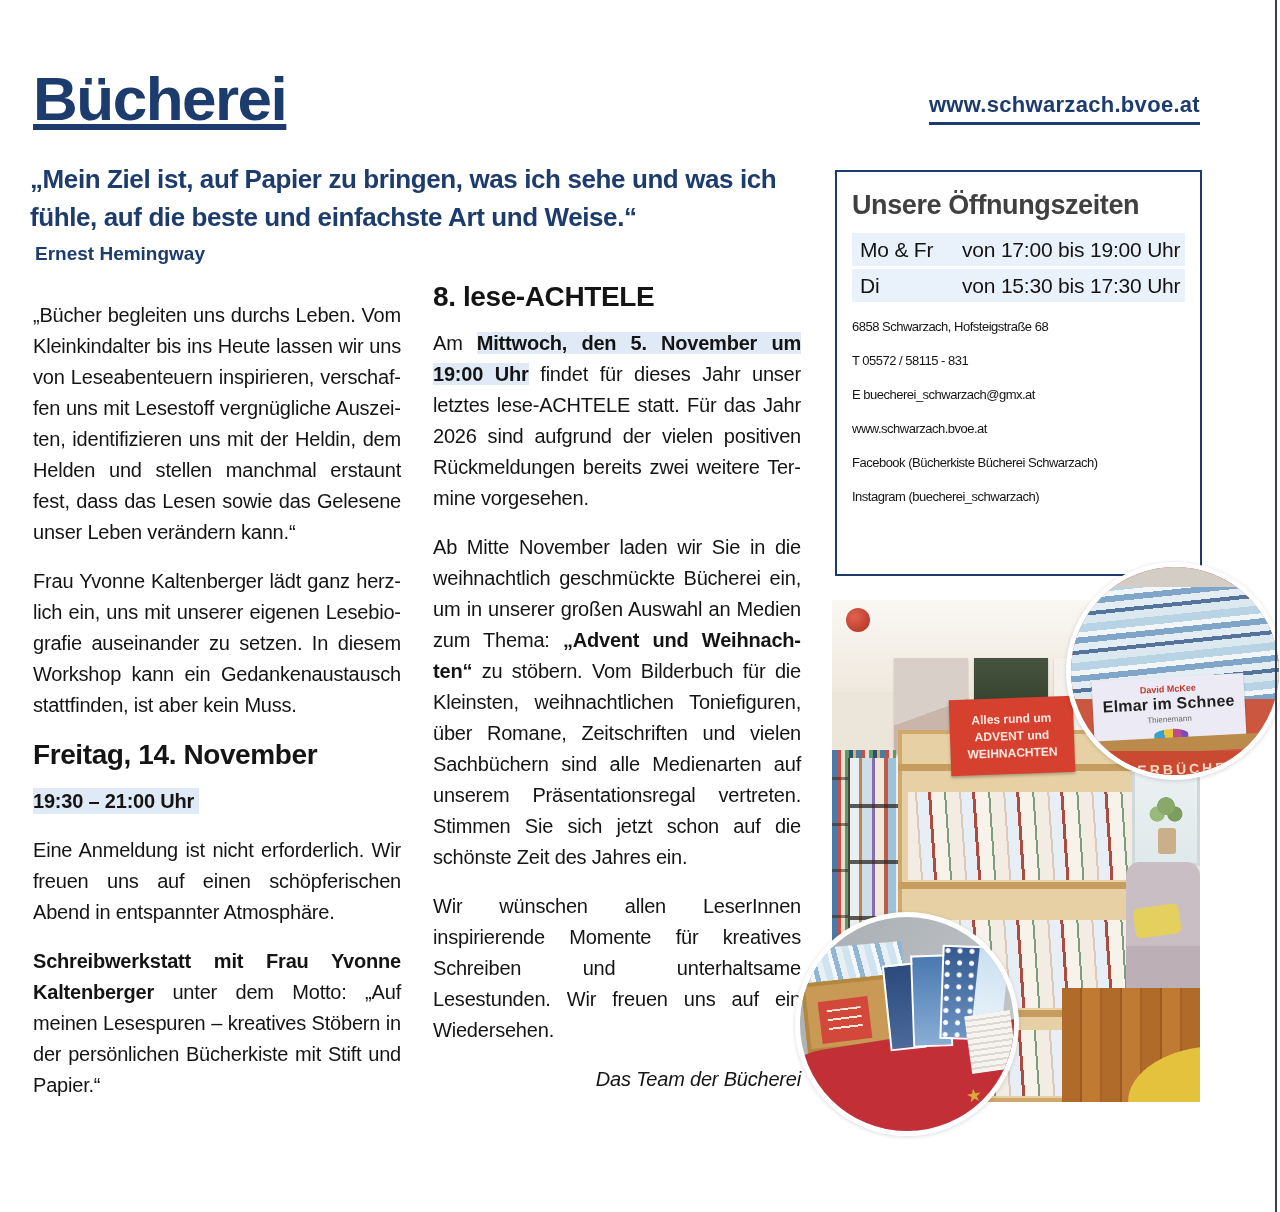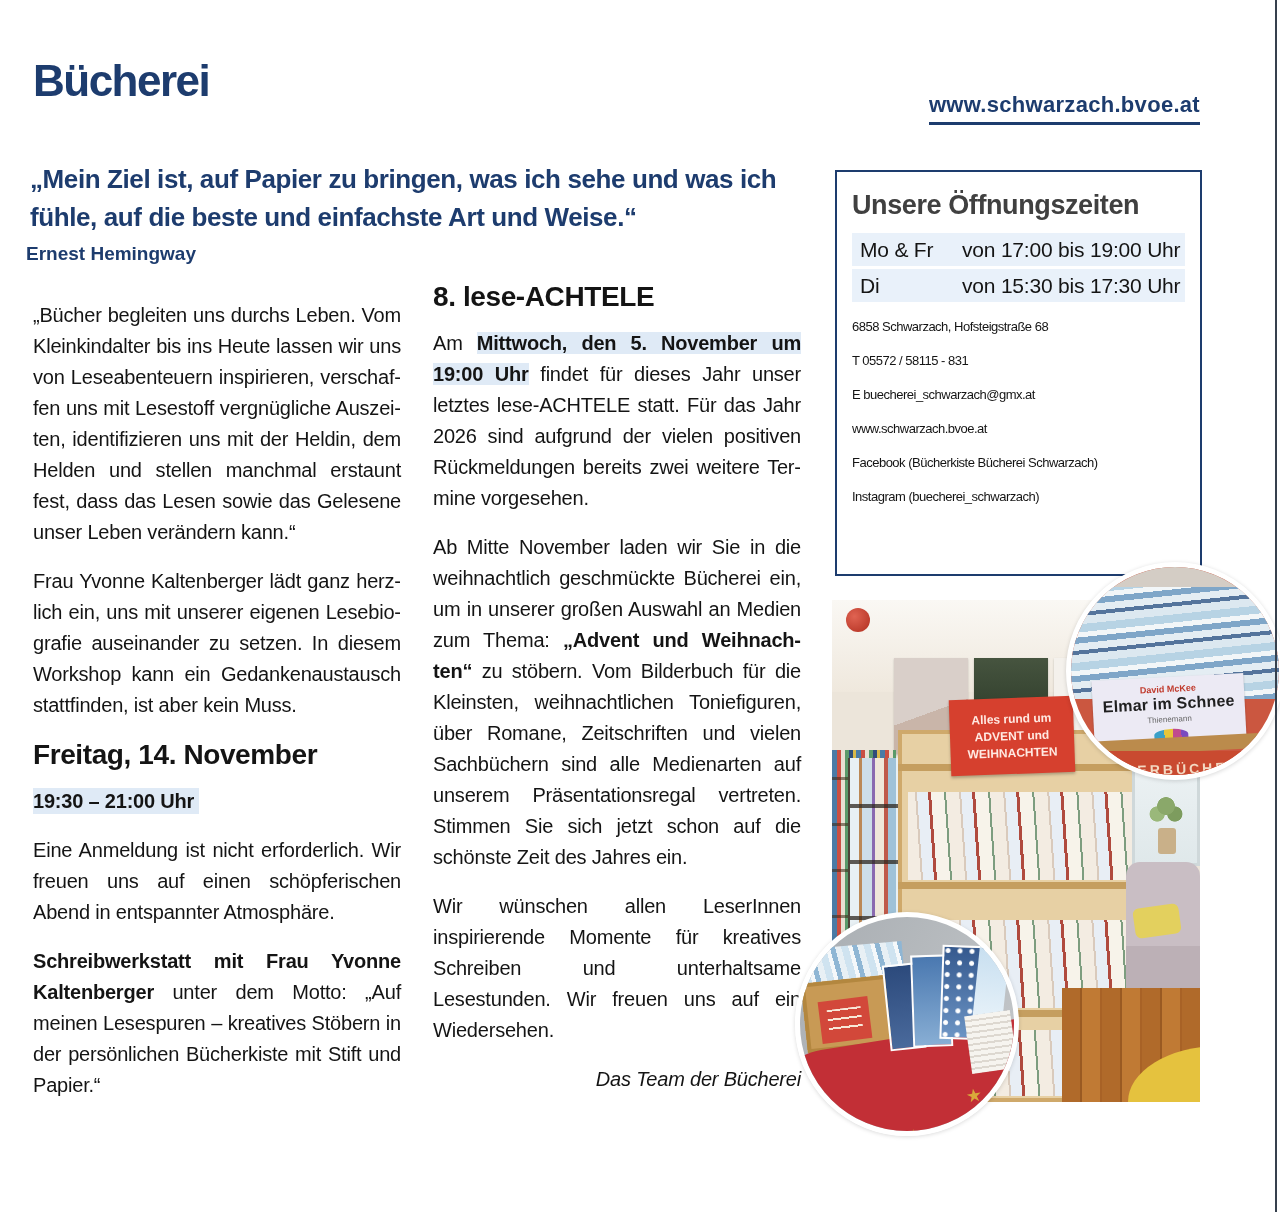--- a/index.html
+++ b/index.html
@@ -9,34 +9,34 @@
     --rowbg:#e9f1fa;
     --ink:#141414;
   }
   html,body{margin:0;padding:0;background:#ffffff;}
   .page{
     position:relative;width:1280px;height:1212px;overflow:hidden;background:#fff;
     font-family:"Liberation Sans", sans-serif;color:var(--ink);
   }
   
   .title{
-    position:absolute;left:33px;top:56px;font-size:44px;font-weight:bold;
-    color:var(--navy);letter-spacing:-1.5px;
+    position:absolute;left:33px;top:63px;font-size:62px;font-weight:bold;
+    color:var(--navy);letter-spacing:-1.5px;text-decoration:underline;
   }
   .website{
     position:absolute;top:92px;right:80px;font-size:22px;font-weight:bold;
     color:var(--navy);border-bottom:3px solid var(--navy);padding-bottom:4px;
     letter-spacing:.3px;text-decoration:none;cursor:pointer;
   }
   .quote{
     position:absolute;left:30px;top:160px;width:790px;font-size:26px;line-height:38px;
     font-weight:bold;color:var(--navy);letter-spacing:-0.4px;
   }
   .quote-author{
-    position:absolute;left:26px;top:243px;font-size:19px;font-weight:bold;color:var(--navy);
+    position:absolute;left:35px;top:243px;font-size:19px;font-weight:bold;color:var(--navy);
   }
   
   .col{
     position:absolute;width:368px;font-size:20px;line-height:31px;text-align:justify;
     letter-spacing:-0.2px;
   }
   .col p{margin:0 0 18px 0;-webkit-hyphens:manual;hyphens:manual;}
   .col1{left:33px;top:300px;}
   .col2{left:433px;top:275px;}
   .h2{font-size:28px;font-weight:bold;text-align:left;letter-spacing:-0.4px;margin:6px 0 16px 0;}

